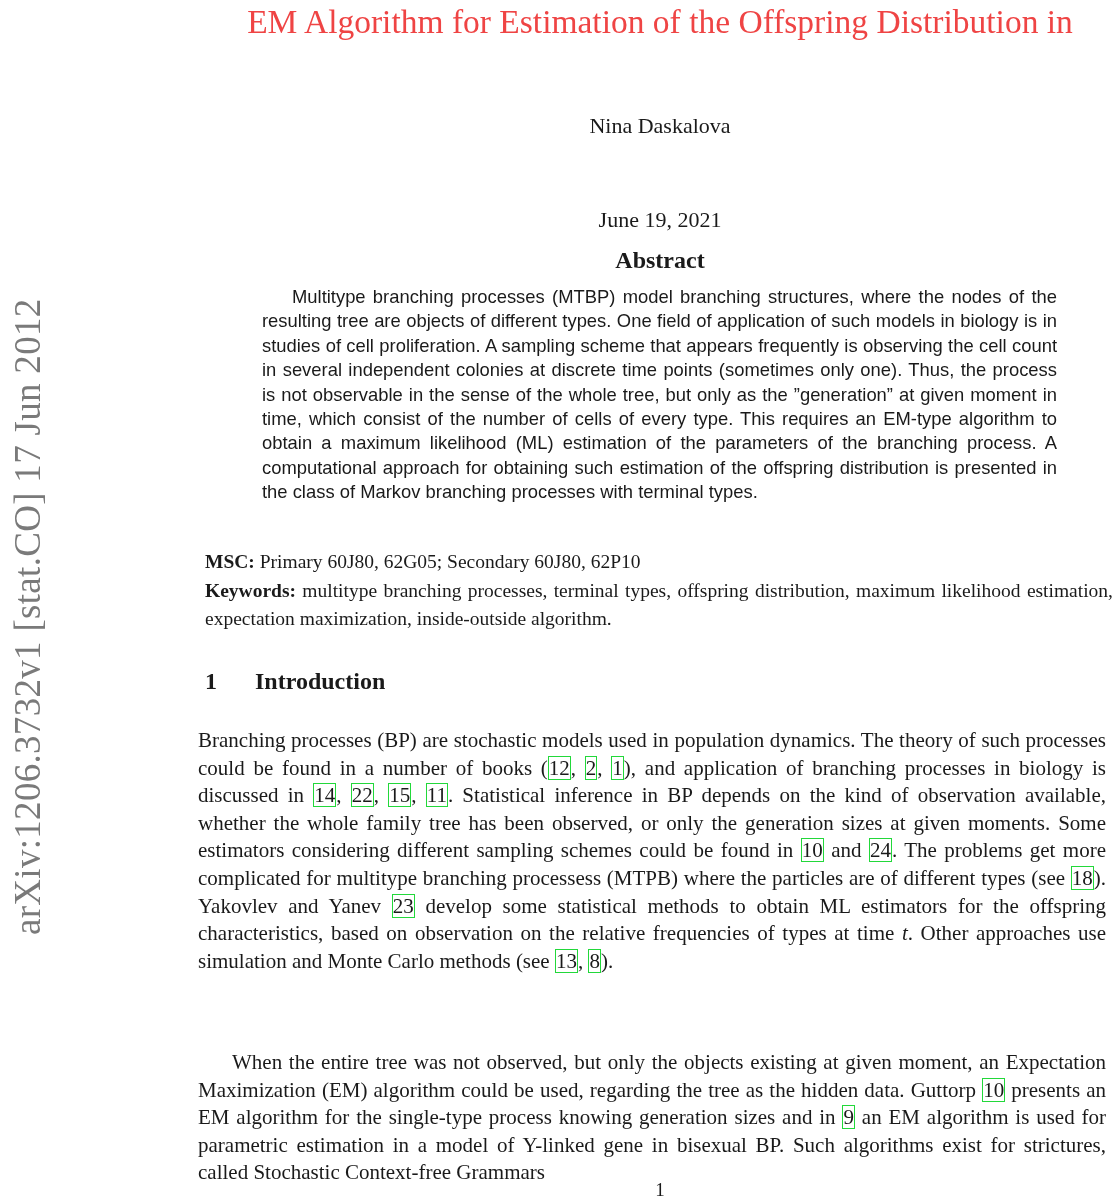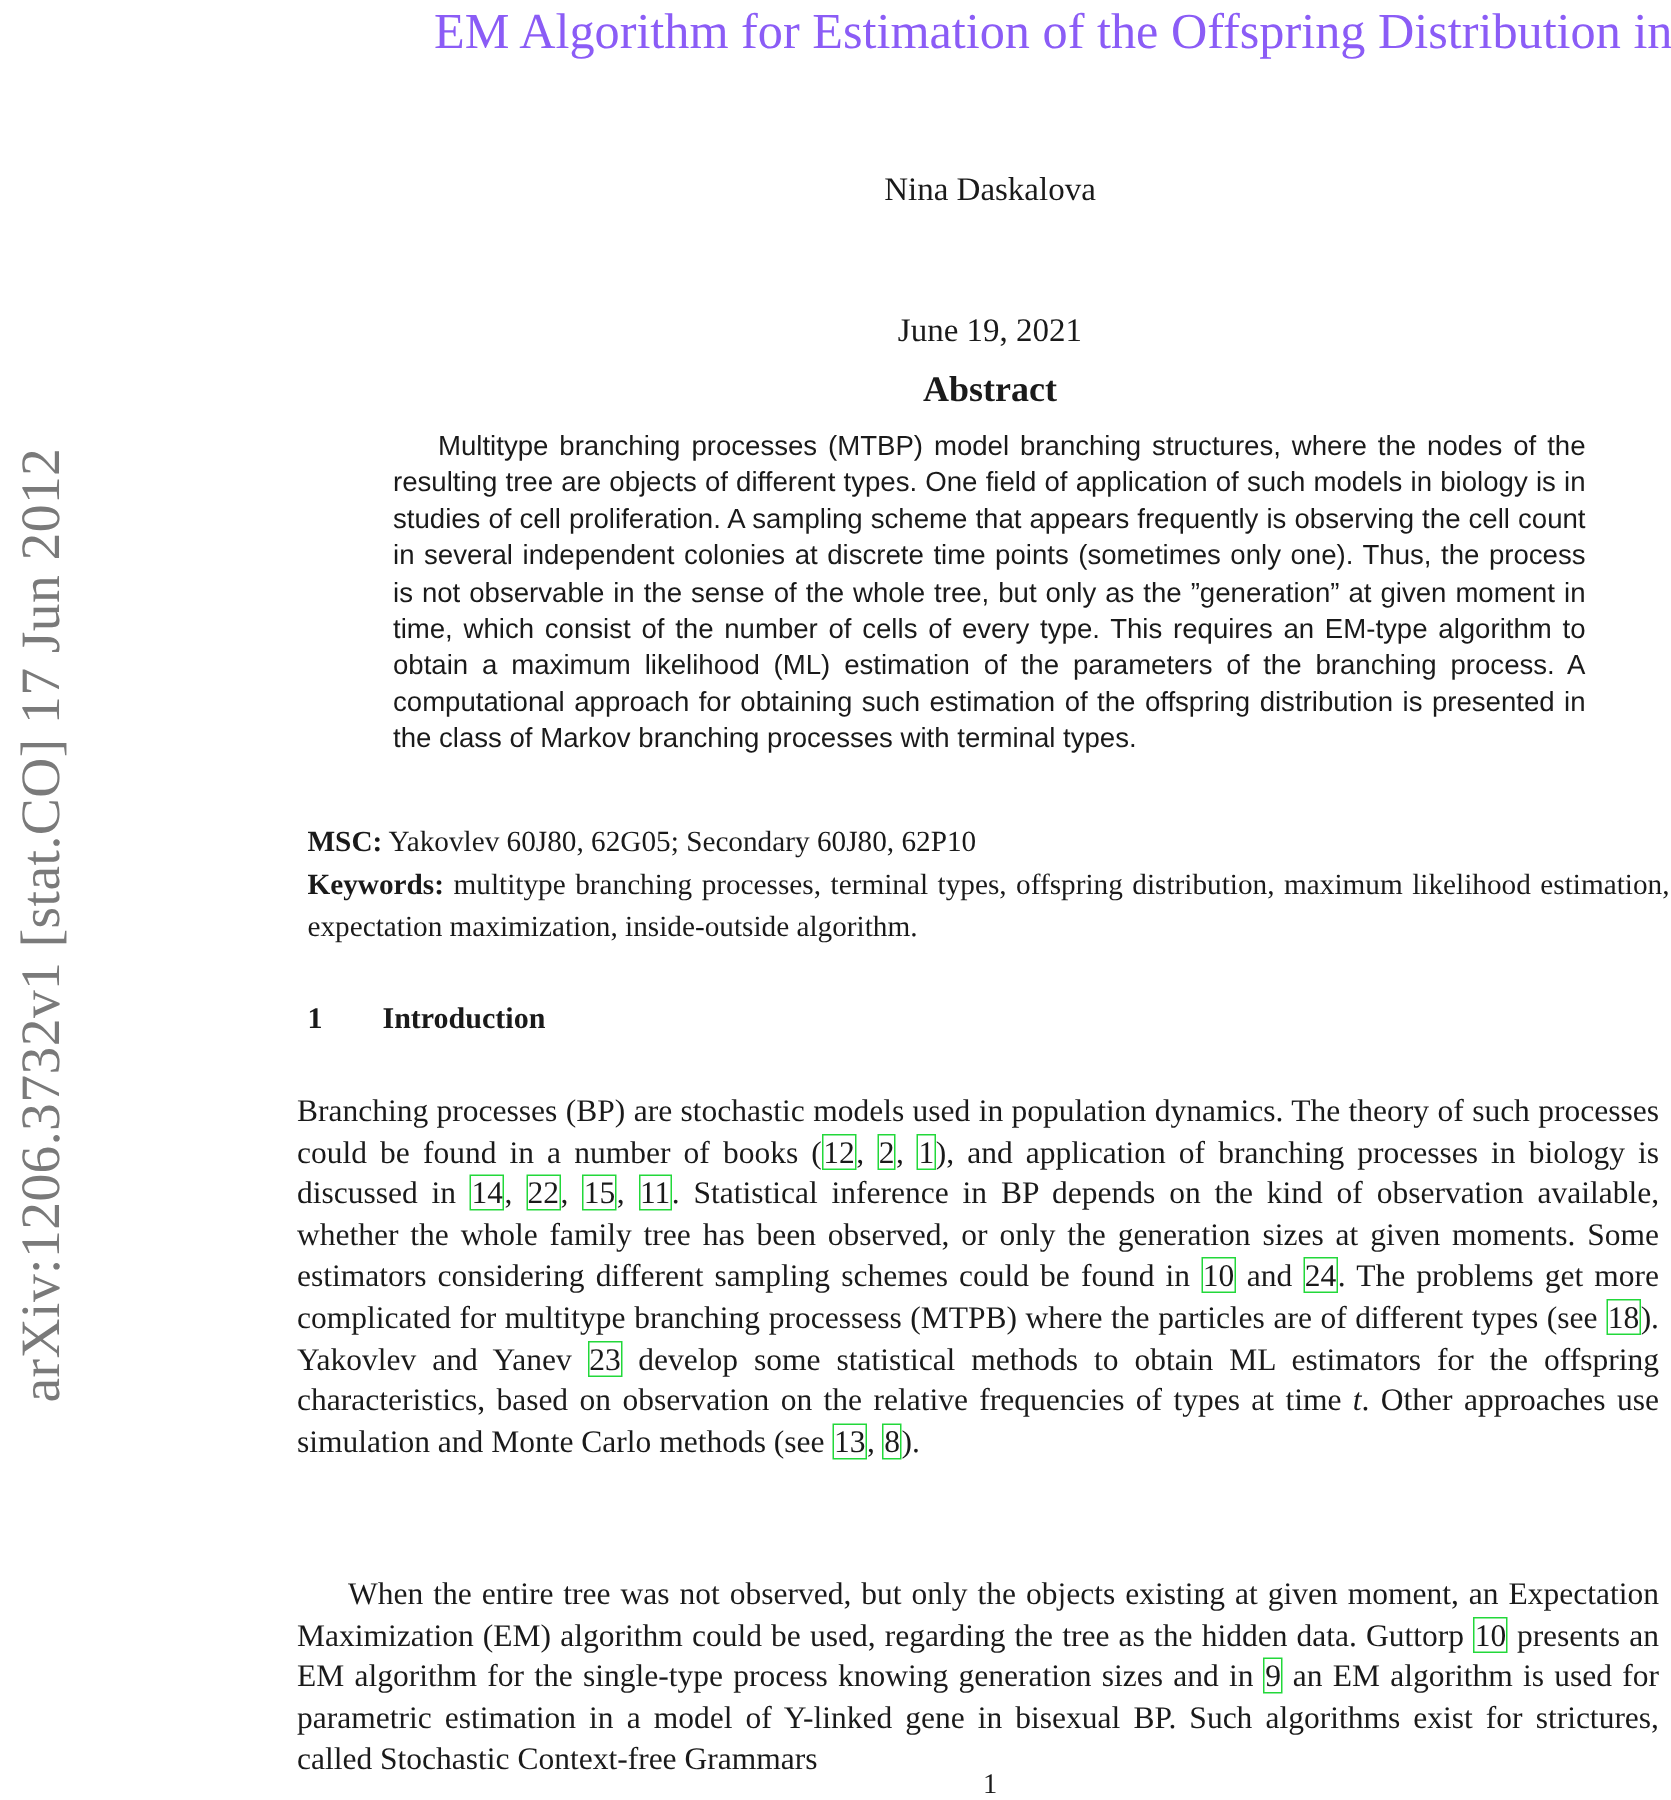--- a/index.html
+++ b/index.html
@@ -1,36 +1,36 @@
 <!DOCTYPE html>
 <html><head>
 <meta charset="utf-8">
 <style>
   html, body { margin:0; padding:0; background:#ffffff; }
   body { width:1114px; height:1200px; position:relative; overflow:hidden;
          font-family:"DejaVu Serif", "Liberation Serif", serif; color:#1a1a1a; }
   .arxiv { position:absolute; left:6px; top:935px; transform-origin:0 0; transform:rotate(-90deg);
            font-family:"Liberation Serif", serif; font-size:37px; color:#7a7a7a; white-space:nowrap;
            letter-spacing:0.3px; }
-  .title { position:absolute; left:205px; width:910px; top:0px; text-align:right;
-           font-family:"Liberation Serif", serif; font-size:33.5px; line-height:43px; color:#8b5cf6; }
+  .title { position:absolute; left:205px; width:910px; top:0px; text-align:center;
+           font-family:"Liberation Serif", serif; font-size:33.5px; line-height:43px; color:#ef4444; }
   .author { position:absolute; left:205px; width:910px; top:113px; text-align:center;
             font-family:"Liberation Serif", serif; font-size:22px; }
   .date { position:absolute; left:205px; width:910px; top:163px; text-align:center;
           font-family:"Liberation Serif", serif; font-size:22px;margin-top:44px; }
   .abs-head { position:absolute; left:205px; width:910px; top:247px; text-align:center;
               font-family:"Liberation Serif", serif; font-weight:bold; font-size:24px; }
   .abs-text { position:absolute; left:262px; width:795px; top:285px;
               font-family:Liberation Sans, sans-serif; font-size:18.4px; line-height:24.4px;
               text-align:justify; text-indent:30px; }
   .meta { position:absolute; left:205px; width:908px; font-family:"Liberation Serif", serif;
           font-size:19.5px; line-height:28px; text-align:justify; }
   .meta b { font-weight:bold; }
   .sec { position:absolute; left:205px; top:668px; font-family:"Liberation Serif", serif;
-         font-weight:bold; font-size:20px; }
+         font-weight:bold; font-size:24px; }
   .sec .num { display:inline-block; width:50px; }
   .para { position:absolute; left:198px; width:908px; font-family:"Liberation Serif", serif;
           font-size:21px; line-height:27.6px; text-align:justify; }
   .para.indent { text-indent:34px;margin-top:44px; }
   .cite { display:inline; outline:1.5px solid #22d83a; outline-offset:-1px; padding:0 1px; }
   .pagenum { position:absolute; left:205px; width:910px; top:1179px; text-align:center;
              font-family:"Liberation Serif", serif; font-size:19px; }
   i.it { font-style:italic; }
 </style>
 </head>
@@ -41,21 +41,21 @@
 <div class="title">
   <div>EM Algorithm for Estimation of the Offspring Distribution in</div>
 </div>
 
 <div class="author">Nina Daskalova</div>
 <div class="date">June 19, 2021</div>
 
 <div class="abs-head">Abstract</div>
 <div class="abs-text">Multitype branching processes (MTBP) model branching structures, where the nodes of the resulting tree are objects of different types. One field of application of such models in biology is in studies of cell proliferation. A sampling scheme that appears frequently is observing the cell count in several independent colonies at discrete time points (sometimes only one). Thus, the process is not observable in the sense of the whole tree, but only as the ”generation” at given moment in time, which consist of the number of cells of every type. This requires an EM-type algorithm to obtain a maximum likelihood (ML) estimation of the parameters of the branching process. A computational approach for obtaining such estimation of the offspring distribution is presented in the class of Markov branching processes with terminal types.</div>
 
-<div class="meta" style="top:548px;"><b>MSC:</b><span> Yakovlev 60J80, 62G05; Secondary 60J80, 62P10</span></div>
+<div class="meta" style="top:548px;"><b>MSC:</b><span> Primary 60J80, 62G05; Secondary 60J80, 62P10</span></div>
 <div class="meta" style="top:577px;font-family:Liberation Serif, serif;"><b>Keywords:</b><span> multitype branching processes, terminal types, offspring distribution, maximum likelihood estimation, expectation maximization, inside-outside algorithm.</span></div>
 
 <div class="sec"><span class="num">1</span><span>Introduction</span></div>
 
 <div class="para" style="top:727px;"><span>Branching processes (BP) are stochastic models used in population dynamics. The theory of such processes could be found in a number of books (</span><a class="cite">12</a><span>, </span><a class="cite">2</a><span>, </span><a class="cite">1</a><span>), and application of branching processes in biology is discussed in </span><a class="cite">14</a><span>, </span><a class="cite">22</a><span>, </span><a class="cite">15</a><span>, </span><a class="cite">11</a><span>. Statistical inference in BP depends on the kind of observation available, whether the whole family tree has been observed, or only the generation sizes at given moments. Some estimators considering different sampling schemes could be found in </span><a class="cite">10</a><span> and </span><a class="cite">24</a><span>. The problems get more complicated for multitype branching processess (MTPB) where the particles are of different types (see </span><a class="cite">18</a><span>). Yakovlev and Yanev </span><a class="cite">23</a><span> develop some statistical methods to obtain ML estimators for the offspring characteristics, based on observation on the relative frequencies of types at time </span><i class="it">t</i><span>. Other approaches use simulation and Monte Carlo methods (see </span><a class="cite">13</a><span>, </span><a class="cite">8</a><span>).</span></div>
 
 <div class="para indent" style="top:1005px;"><span>When the entire tree was not observed, but only the objects existing at given moment, an Expectation Maximization (EM) algorithm could be used, regarding the tree as the hidden data. Guttorp </span><a class="cite">10</a><span> presents an EM algorithm for the single-type process knowing generation sizes and in </span><a class="cite">9</a><span> an EM algorithm is used for parametric estimation in a model of Y-linked gene in bisexual BP. Such algorithms exist for strictures, called Stochastic Context-free Grammars</span></div>
 
 <div class="pagenum">1</div>
 

